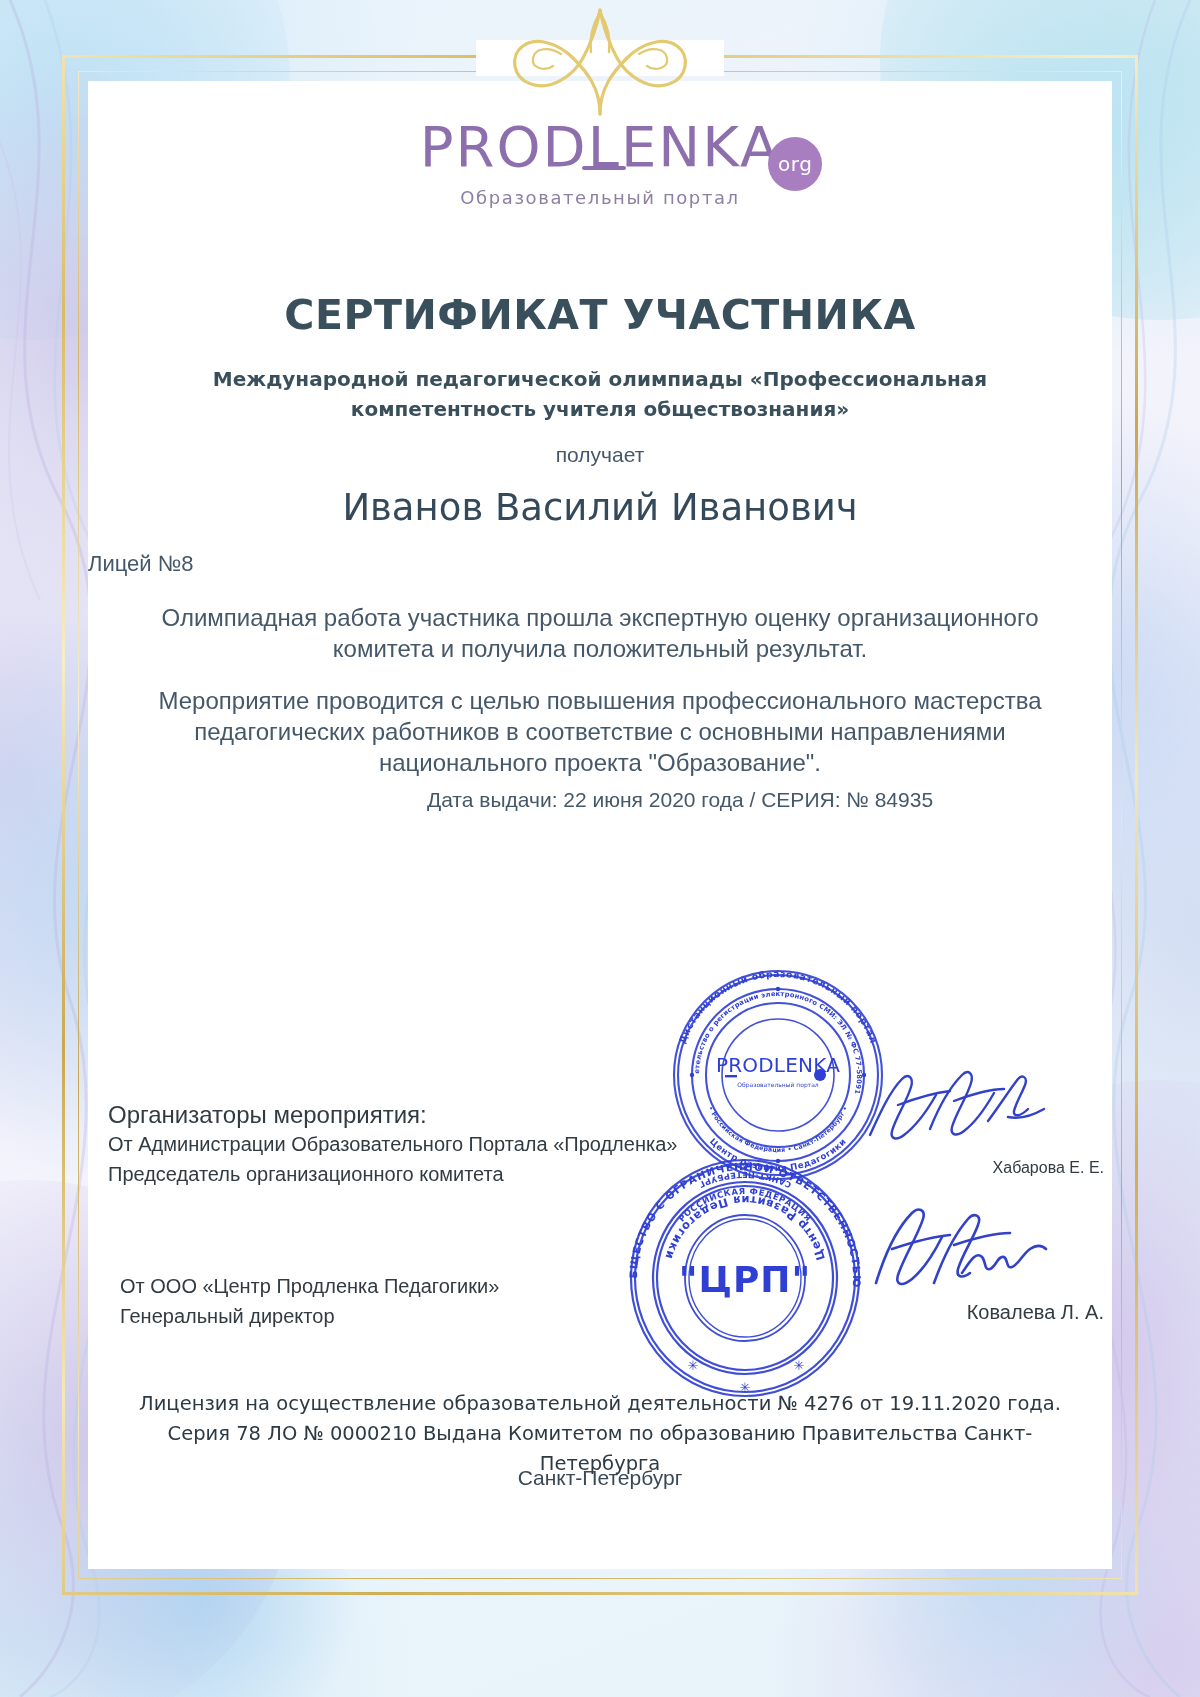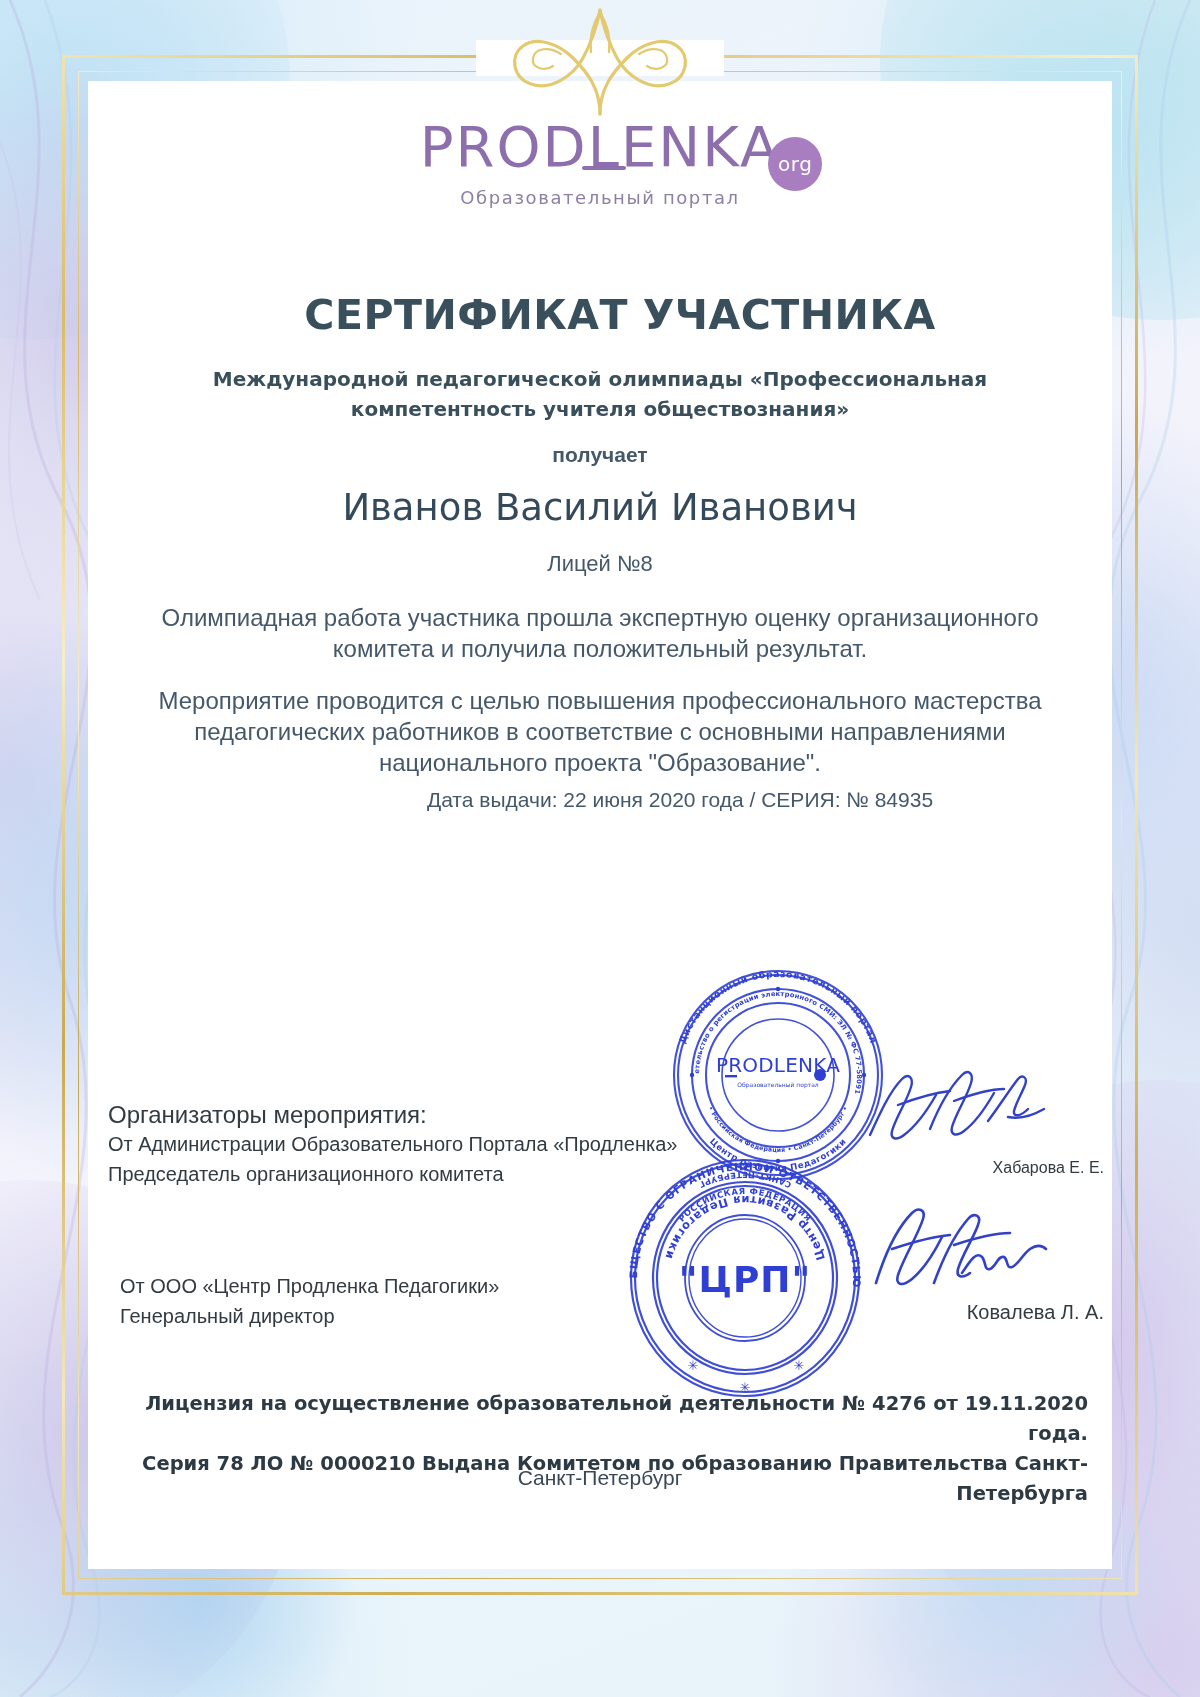--- a/index.html
+++ b/index.html
@@ -164,57 +164,54 @@
   .cert-title {
     position: absolute;
     left: 0; top: 210px;
     width: 1024px;
     text-align: center;
     font-family: "DejaVu Sans", sans-serif;
     font-weight: bold;
     font-size: 41px;
     letter-spacing: .5px;
     color: #3a4f5c;
-    padding-left: 20px;
   }
   .cert-subtitle {
     position: absolute;
     left: 72px; top: 283px;
     width: 880px;
     text-align: center;
     font-family: "DejaVu Sans", sans-serif;
     font-weight: bold;
     font-size: 20px;
     line-height: 30px;
     color: #3a4f5c;
   }
   .awarded-label {
     position: absolute;
     left: 0; top: 362px;
     width: 1024px;
     text-align: center;
     font-size: 21px;
     color: #45586a;
-    font-weight: bold;
   }
   .recipient {
     position: absolute;
     left: 0; top: 405px;
     width: 1024px;
     text-align: center;
     font-family: "DejaVu Sans", sans-serif;
     font-weight: normal;
     font-size: 37px;
     color: #34495a;
   }
   .organization {
     position: absolute;
     left: 0; top: 470px;
     width: 1024px;
-    text-align: center;
     font-size: 22px;
     color: #45586a;
   }
   .para {
     position: absolute;
     left: 48px;
     width: 928px;
     text-align: center;
     font-size: 24px;
     line-height: 31px;
@@ -274,23 +271,23 @@
   }
   .stamp-1 { left: 580px; top: 884px; width: 220px; height: 220px; }
   .stamp-2 { left: 535px; top: 1075px; width: 245px; height: 245px; }
   .sign-1 { position:absolute; left: 770px; top: 980px; width: 190px; height: 90px; z-index: 10; }
   .sign-2 { position:absolute; left: 770px; top: 1118px; width: 190px; height: 100px; z-index: 10; }
 
   .license {
     position: absolute;
     left: 24px; top: 1308px;
     width: 976px;
-    text-align: right;
-    font-family: "DejaVu Sans", sans-serif;
-    font-weight: bold;
+    text-align: center;
+    font-family: "DejaVu Sans", sans-serif;
+    font-weight: normal;
     font-size: 19.5px;
     line-height: 30px;
     color: #2d3a44;
   }
   .city {
     position: absolute;
     left: 0; top: 1385px;
     width: 1024px;
     text-align: center;
     font-size: 21px;

